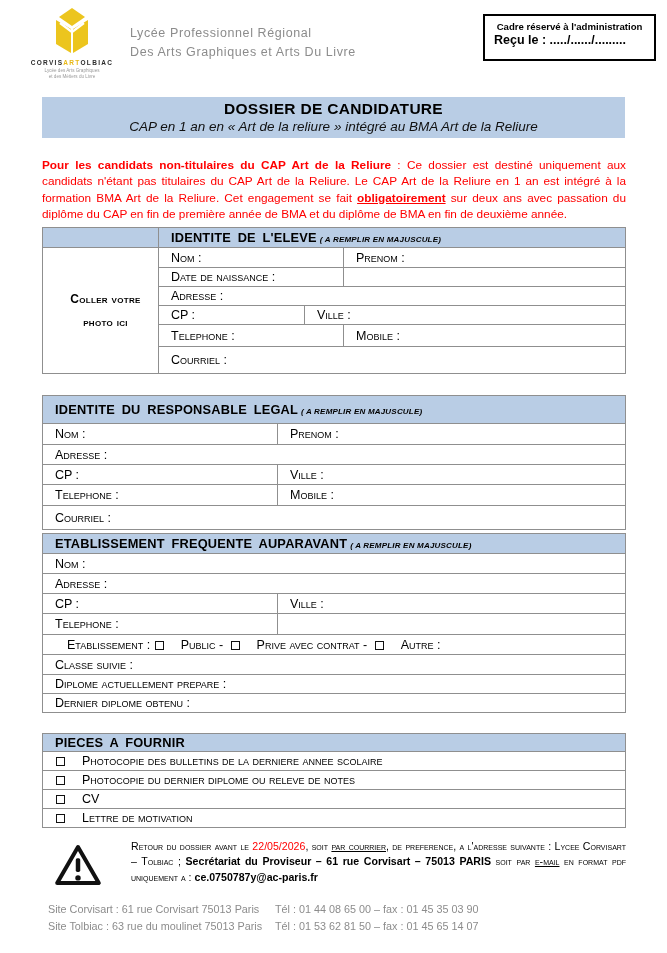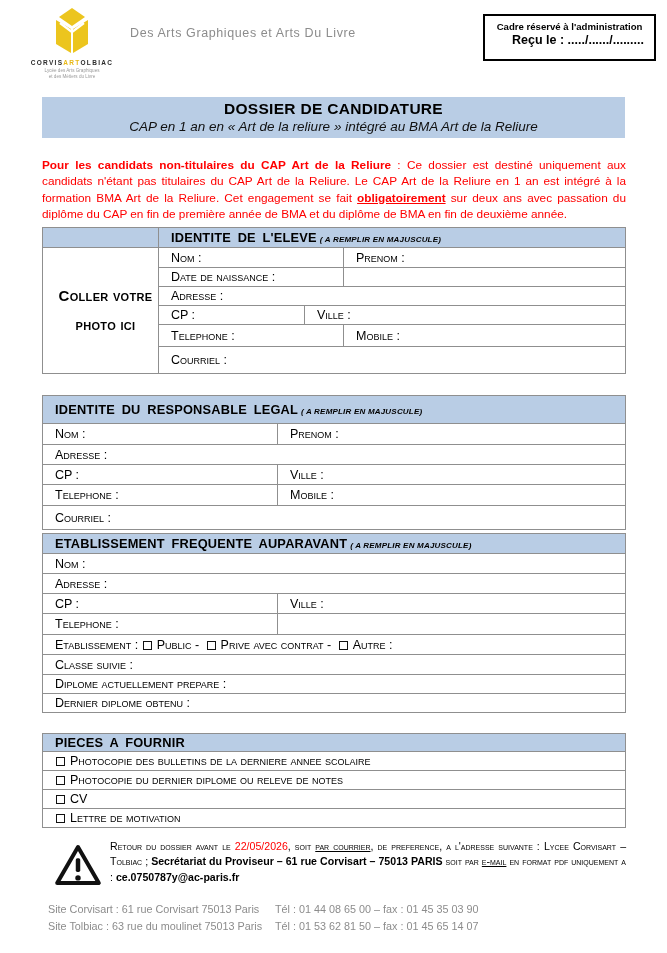--- a/index.html
+++ b/index.html
@@ -11,47 +11,47 @@
   .abs { position:absolute; }
 
   
   .logo-block { left:24px; top:8px; width:96px; text-align:center; }
   .logo-word { font-size:6.5px; font-weight:bold; letter-spacing:1.3px; margin-top:1px; color:#2b2b2b; }
   .logo-word .accent { color:#e8b814; }
   .logo-tagline { font-size:4.6px; color:#9a9a9a; line-height:1.35; margin-top:2px; }
   .school-name { left:130px; top:24px; font-size:12.5px; color:#8c8c8c; letter-spacing:0.6px; line-height:1.5; }
   .admin-box { left:483px; top:14px; width:173px; height:47px; border:2px solid #000; padding-top:5px; }
   .admin-box .l1 { font-size:9.6px; font-weight:bold; text-align:center; }
-  .admin-box .l2 { font-size:12.5px; font-weight:bold; padding-left:27px; margin-top:1px; }
+  .admin-box .l2 { font-size:12.5px; font-weight:bold; padding-left:9px; margin-top:1px; }
 
   
   .title-bar { left:42px; top:97px; width:583px; height:41px; background:#b9cde5; text-align:center; }
   .title-bar .t1 { font-size:15.5px; font-weight:bold; padding-top:3px; letter-spacing:0.3px; }
   .title-bar .t2 { font-size:13.5px; font-style:italic; margin-top:1px; color:#111; }
 
   
   .notice { left:42px; top:157px; width:584px; font-size:11.8px; line-height:1.38;
             color:#ff0000; text-align:justify; }
 
   
   table { border-collapse:collapse; table-layout:fixed; position:absolute; left:42px; width:583px; }
   td { border:1px solid #8f8f8f; font-size:12.5px; padding:0 2px 0 12px; vertical-align:middle; overflow:hidden; }
   tr.head td { background:#b9cde5; }
-  .lbl { font-variant:small-caps; }
+  .lbl { font-variant:small-caps;margin-left:12px; }
   .sec-title { font-weight:bold; font-size:12.8px; word-spacing:3px; letter-spacing:0.2px; }
   .sec-note { font-style:italic; font-weight:bold; font-size:8px; letter-spacing:0.2px; margin-left:3px; }
-  .photo-cell { text-align:center; font-variant:small-caps; font-weight:bold; font-size:15px;
+  .photo-cell { text-align:center; font-variant:small-caps; font-weight:bold; font-size:12px;
                 letter-spacing:0.3px; line-height:1.9; vertical-align:middle; }
   .cb { display:inline-block; width:9px; height:9px; border:1px solid #111; background:#fff;
         margin-right:5px; margin-left:1px; vertical-align:-1px; }
 
   
   .retour { left:42px; top:839px; width:584px; display:flex; align-items:flex-start; }
   .warn { margin:4px 0 0 12px; flex:0 0 48px; }
-  .retour-text { flex:1; margin-left:8px; font-size:10.6px; line-height:1.45; text-align:justify; }
+  .retour-text { flex:1; margin-left:29px; font-size:10.6px; line-height:1.45; text-align:justify; }
   .footer { left:48px; top:901px; font-size:10.8px; color:#8c8c8c; line-height:1.55; }
   .footer .site { display:inline-block; width:227px; }
 </style>
 </head>
 <body>
 
 <div class="abs logo-block">
   <svg width="44" height="46" viewBox="0 0 44 46">
     <polygon points="22,0 35,9 22,18 9,9" fill="#ecc51e"></polygon>
     <polygon points="6,12 21,21 21,45 6,36" fill="#ecc51e"></polygon>
@@ -59,20 +59,21 @@
     <polyline points="10,15 22,24 34,15" fill="none" stroke="#ffffff" stroke-width="2.2"></polyline>
   </svg>
   <div class="logo-word"><span>CORVIS</span><span class="accent">ART</span><span>OLBIAC</span></div>
   <div class="logo-tagline">
     <div>Lycée des Arts Graphiques</div>
     <div>et des Métiers du Livre</div>
   </div>
 </div>
 
 <div class="abs school-name">
+  <div>Lycée Professionnel Régional</div>
   <div>Des Arts Graphiques et Arts Du Livre</div>
 </div>
 
 <div class="abs admin-box">
   <div class="l1">Cadre réservé à l'administration</div>
   <div class="l2">Reçu le : ...../....../.........</div>
 </div>
 
 <div class="abs title-bar">
   <div class="t1">DOSSIER DE CANDIDATURE</div>

